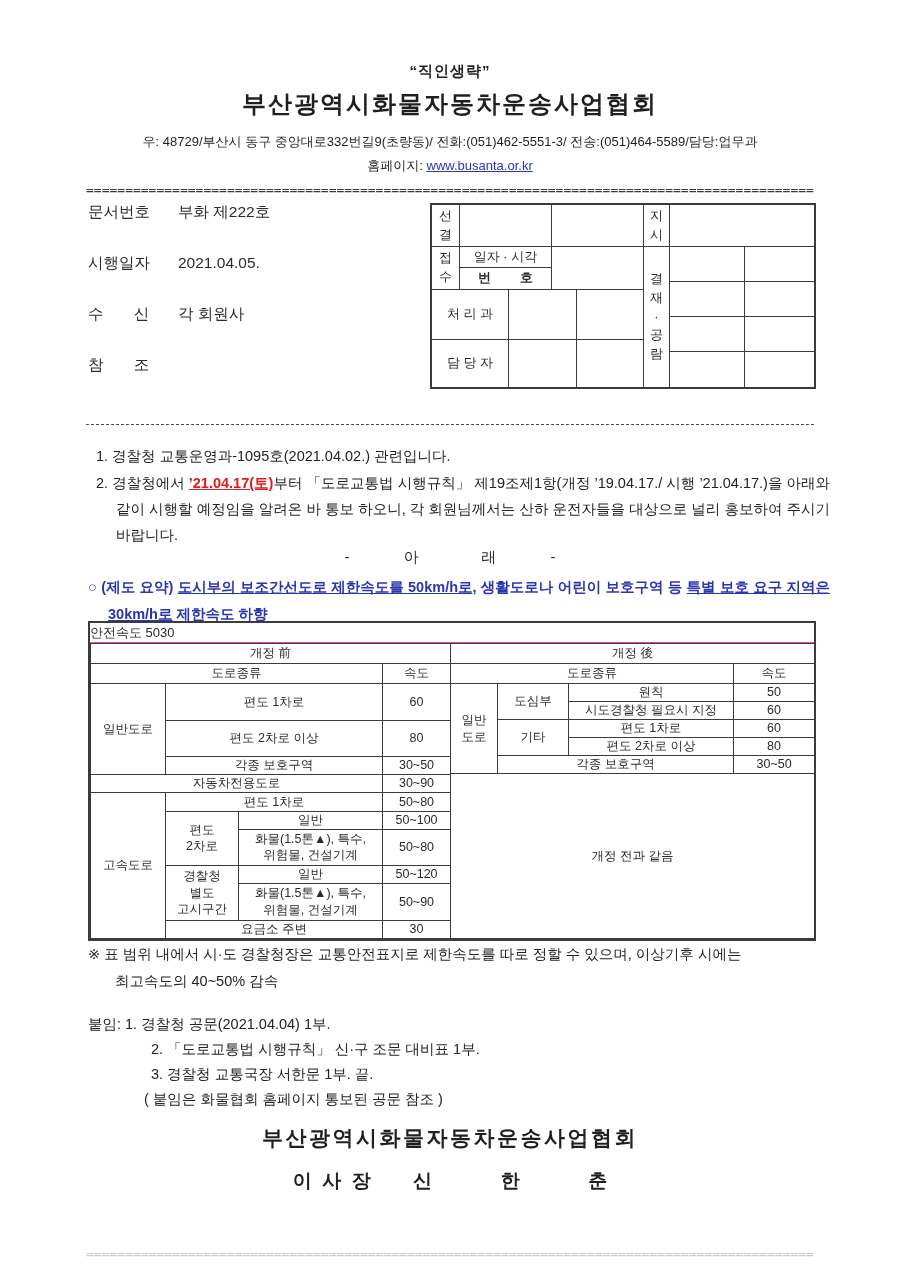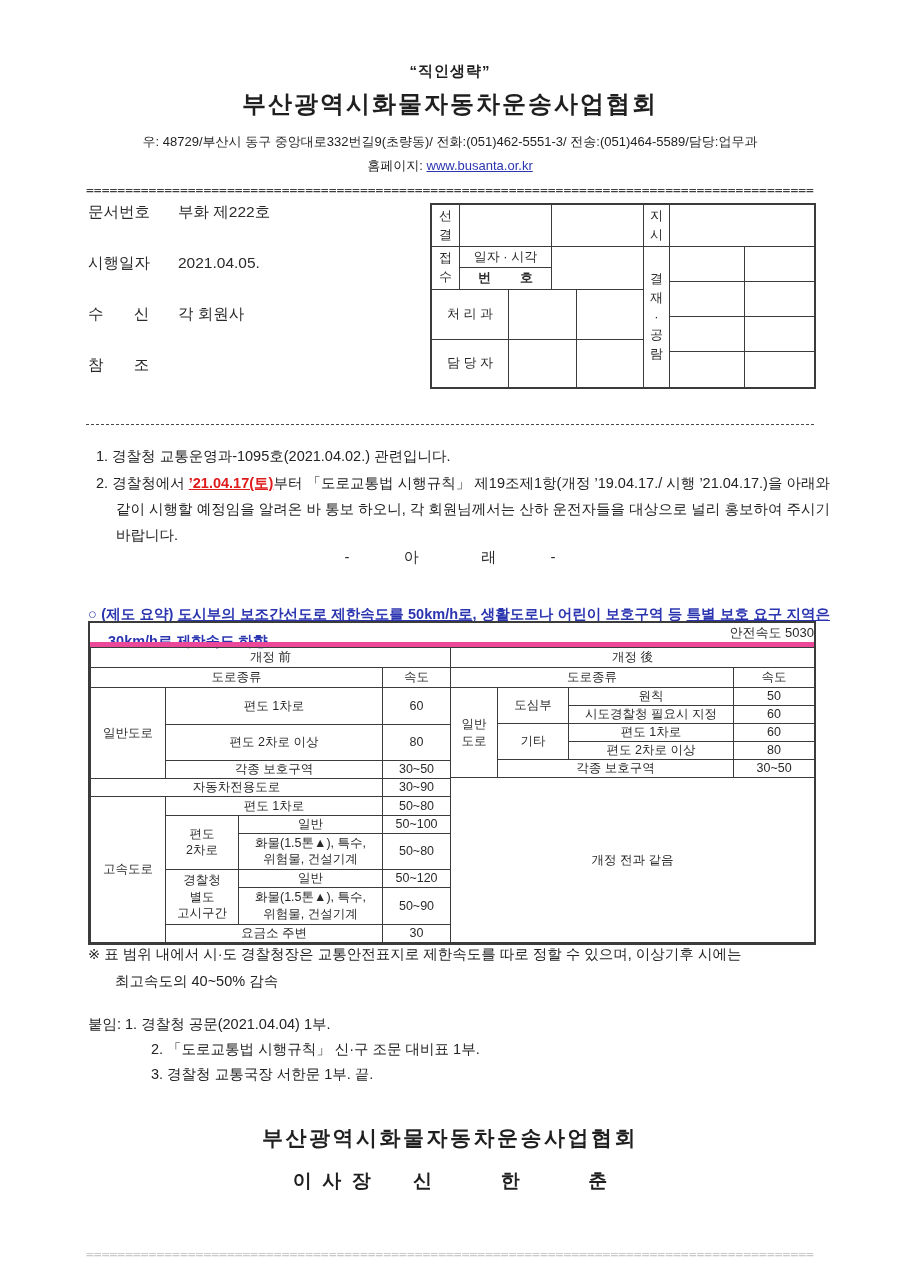--- a/index.html
+++ b/index.html
@@ -36,21 +36,21 @@
   
   .body-text{font-size:14.5px;color:#232323;line-height:26px;}
   .hang{padding-left:20px;text-indent:-20px;text-align:justify;}
   .red{color:#e01b1b;font-weight:bold;text-decoration:underline;}
   .blue{color:#2b35b0;font-weight:bold;}
   .blue-u{color:#2b35b0;font-weight:bold;text-decoration:underline;}
   .arae{font-size:15px;white-space:pre;color:#2a2a2a;}
 
   
   .tblwrap{position:absolute;left:88px;top:621px;width:724px;border:2px solid #3b3b3b;box-sizing:content-box;}
-  .tbl-title{height:19px;line-height:19px;text-align:right;font-size:13px;border-bottom:5px solid #ec4899;color:#2a2a2a;}
+  .tbl-title{height:19px;line-height:19px;text-align:left;font-size:13px;border-bottom:1px solid #ec4899;color:#2a2a2a;}
   .halves{display:flex;align-items:stretch;}
   table.tb{border-collapse:collapse;table-layout:fixed;height:296px;}
   table.tb td{border:1px solid #3b3b3b;text-align:center;vertical-align:middle;
               font-size:12.5px;color:#2a2a2a;padding:0 2px;line-height:1.35;}
   table.tb.left{width:360px;}
   table.tb.right{width:364px;margin-left:-1px;}
   tr.h20{height:20px;} tr.h18{height:18px;} tr.h36{height:36px;}
 
   
   .note-line2{padding-left:27px;}
@@ -124,21 +124,21 @@
   </div>
 
   <div class="abs body-text" style="top:443px;left:96px;width:716px;">1. 경찰청  교통운영과-1095호(2021.04.02.) 관련입니다.</div>
 
   <div class="abs body-text hang" style="top:470px;left:96px;width:714px;">
     <span>2. 경찰청에서 </span><span class="red">’21.04.17(토)</span><span>부터  「도로교통법 시행규칙」 제19조제1항(개정 ’19.04.17./ 시행 ’21.04.17.)을 아래와 같이 시행할 예정임을 알려온 바 통보 하오니, 각 회원님께서는 산하 운전자들을 대상으로 널리 홍보하여 주시기 바랍니다.</span>
   </div>
 
   <div class="abs center arae" style="top:548px;">-             아               래             -</div>
 
-  <div class="abs body-text hang" style="top:601px;left:88px;width:722px;line-height:27px;">
+  <div class="abs body-text hang" style="top:574px;left:88px;width:722px;line-height:27px;">
     <span class="blue">○ </span><span class="blue">(제도 요약) </span><span class="blue-u">도시부의 보조간선도로 제한속도를 50km/h로</span><span class="blue">, 생활도로나 어린이 보호구역 등 </span><span class="blue-u">특별 보호 요구 지역은 30km/h로</span><span class="blue"> 제한속도 하향</span>
   </div>
 
   <div class="tblwrap">
     <div class="tbl-title">안전속도 5030</div>
     <div class="halves">
 
       <table class="tb left">
         <colgroup>
             <col style="width:75px">
@@ -256,20 +256,21 @@
 
   <div class="abs body-text" style="top:941px;left:88px;width:724px;line-height:27px;text-align:justify;">
     <div>※ 표 범위 내에서 시·도 경찰청장은 교통안전표지로 제한속도를 따로 정할 수 있으며, 이상기후 시에는</div>
     <div class="note-line2">최고속도의 40~50% 감속</div>
   </div>
 
   <div class="abs body-text" style="top:1012px;left:88px;width:724px;">
     <div class="attach-line">붙임: 1. 경찰청 공문(2021.04.04) 1부.</div>
     <div class="attach-line ind63">2. 「도로교통법 시행규칙」  신·구 조문 대비표 1부.</div>
     <div class="attach-line ind63">3. 경찰청 교통국장 서한문 1부.  끝.</div>
+    <div class="attach-line ind56">( 붙임은 화물협회 홈페이지 통보된 공문 참조 )</div>
   </div>
 
   <div class="abs center footer-org" style="top:1124px;">부산광역시화물자동차운송사업협회</div>
   <div class="abs center footer-pres" style="top:1168px;">이  사  장        신             한             춘</div>
 
   <div class="abs eqline faint" style="top:1246px;left:86px;width:728px;">========================================================================================================================</div>
 
 </div>
 
 </body></html>

